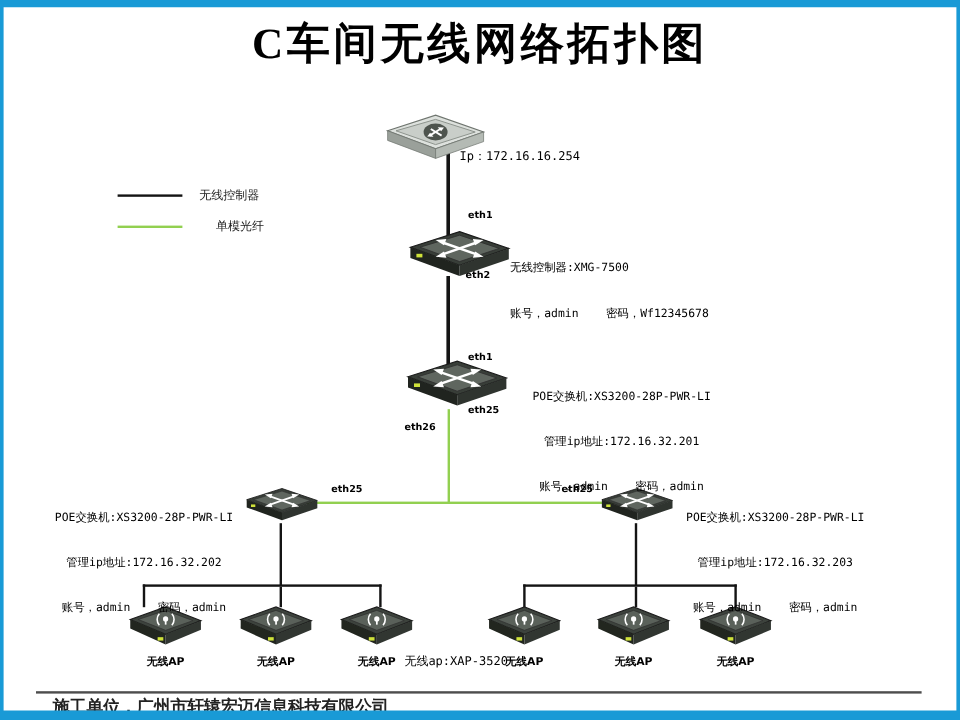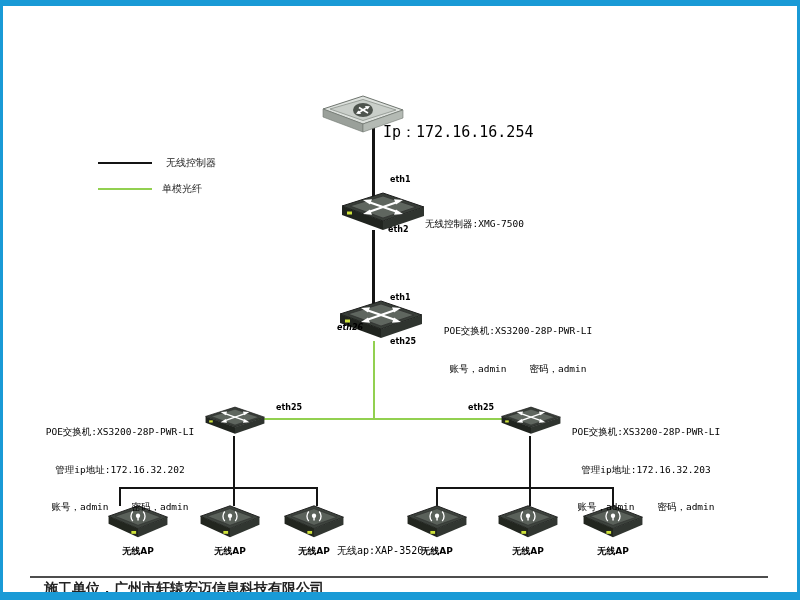--- a/index.html
+++ b/index.html
@@ -22,21 +22,21 @@
   .hline,.vline{position:absolute;z-index:1;}
   .hline{height:2px;background:var(--cable-black);}
   .vline{width:2px;background:var(--cable-black);} .vline.trunk{width:3px;}
   .hline.fiber,.vline.fiber{background:var(--fiber-green);}
   .legend-label{position:absolute;font-size:10px;color:#222;}
   .device{position:absolute;z-index:5;}
   .port{position:absolute;font-size:8px;font-weight:bold;z-index:6;
     font-family:"DejaVu Sans","Liberation Sans",sans-serif;color:#000;}
   .devtext{position:absolute;font-size:9.5px;line-height:12.5px;white-space:pre;z-index:6;color:#000;}
   .devtext.center{text-align:center;}
-  .iplabel{position:absolute;font-size:15px;white-space:pre;z-index:6;color:#000;}
+  .iplabel{position:absolute;font-size:10px;white-space:pre;z-index:6;color:#000;}
   .aplabel{position:absolute;width:68px;text-align:center;font-size:9px;font-weight:bold;z-index:6;
     font-family:"DejaVu Sans","Liberation Sans",sans-serif;color:#000;}
   .apmodel{position:absolute;font-size:10px;z-index:6;color:#000;white-space:pre;}
   .footer-rule{position:absolute;left:30px;top:576px;width:738px;height:2px;background:#4d4d4d;z-index:4;}
   .footer-text{position:absolute;left:44px;top:580px;font-size:14px;font-weight:bold;color:#222;z-index:5;}
   svg.dev{display:block;}
   .hidden-defs{position:absolute;width:0;height:0;overflow:hidden;}
 </style>
 </head>
 <body>
@@ -76,58 +76,61 @@
         <polygon points="35,28 66,16 66,24 35,37" fill="#313631"></polygon>
         <rect x="28" y="30.5" width="5" height="3" fill="#cfe23a"></rect>
         <circle cx="35" cy="14.5" r="2.3" fill="#fff"></circle>
         <rect x="34.3" y="15" width="1.5" height="4.5" fill="#fff"></rect>
         <path d="M29.5,10 a7.5,7.5 0 0 0 0,10" stroke="#fff" stroke-width="1.4" fill="none"></path>
         <path d="M40.5,10 a7.5,7.5 0 0 1 0,10" stroke="#fff" stroke-width="1.4" fill="none"></path>
       </g>
     </defs>
   </svg>
 
+  <div class="title">C车间无线网络拓扑图</div>
 
   <div class="hline" style="left:98px;top:162px;width:54px;"></div>
   <div class="legend-label" style="left:166px;top:156px;">无线控制器</div>
   <div class="hline fiber" style="left:98px;top:188px;width:54px;"></div>
-  <div class="legend-label" style="left:162px;top:182px;">单模光纤</div>
+  <div class="legend-label" style="left:180px;top:182px;">单模光纤</div>
 
   <div class="vline trunk" style="left:372px;top:125px;height:82px;"></div>
   <div class="vline trunk" style="left:372px;top:230px;height:78px;"></div>
 
   <div class="device" style="left:317px;top:93px;">
     <svg class="dev" width="92" height="42" viewBox="0 0 92 42">
         <use href="#sym-router"></use>
       </svg>
   </div>
   <div class="iplabel" style="left:383px;top:123px;">Ip：172.16.16.254</div>
 
   <div class="port" style="left:390px;top:175px;">eth1</div>
   <div class="device" style="left:337px;top:189px;">
     <svg class="dev" width="92" height="44" viewBox="0 0 92 44">
         <use href="#sym-switch"></use>
       </svg>
   </div>
   <div class="devtext" style="left:425px;top:193px;">
     <div>无线控制器:XMG-7500</div>
+    <div>账号，admin    密码，Wf12345678</div>
   </div>
   <div class="port" style="left:388px;top:225px;">eth2</div>
 
   <div class="port" style="left:390px;top:293px;">eth1</div>
   <div class="device" style="left:335px;top:297px;">
     <svg class="dev" width="92" height="44" viewBox="0 0 92 44">
         <use href="#sym-switch"></use>
       </svg>
   </div>
   <div class="devtext center" style="left:428px;top:300px;width:180px;">
     <div>POE交换机:XS3200-28P-PWR-LI</div>
+    <div>管理ip地址:172.16.32.201</div>
     <div>账号，admin    密码，admin</div>
   </div>
-  <div class="port" style="left:337px;top:323px;font-style:italic;">eth26</div>
+  <div class="port" style="left:337px;top:351px;">eth26</div>
   <div class="port" style="left:390px;top:337px;">eth25</div>
 
   <div class="vline fiber" style="left:373px;top:341px;height:78px;"></div>
   <div class="hline fiber" style="left:245px;top:418px;width:277px;"></div>
   <div class="port" style="left:276px;top:403px;">eth25</div>
   <div class="port" style="left:468px;top:403px;">eth25</div>
 
   <div class="device" style="left:202px;top:399px;">
     <svg class="dev" width="66" height="42" viewBox="0 0 92 44">
         <use href="#sym-switch"></use>

